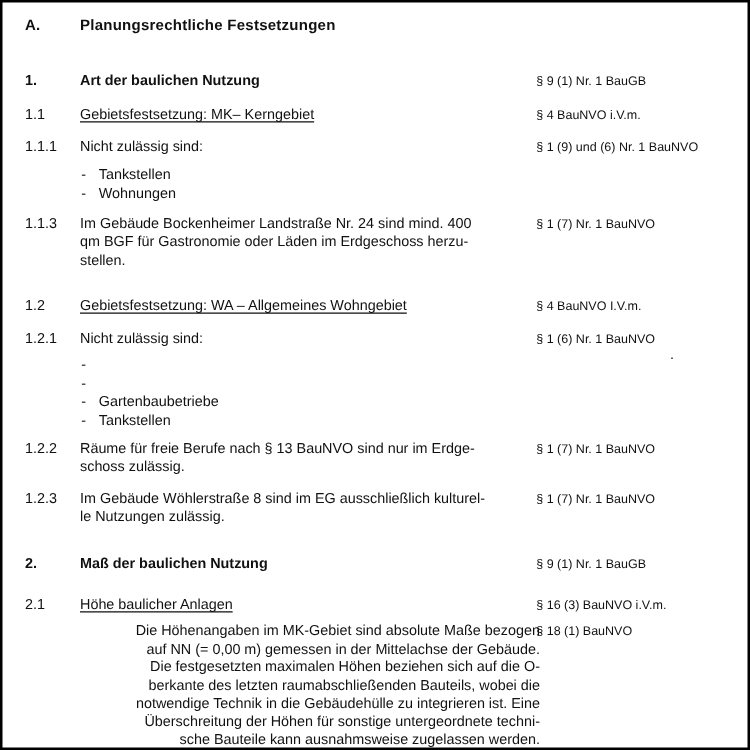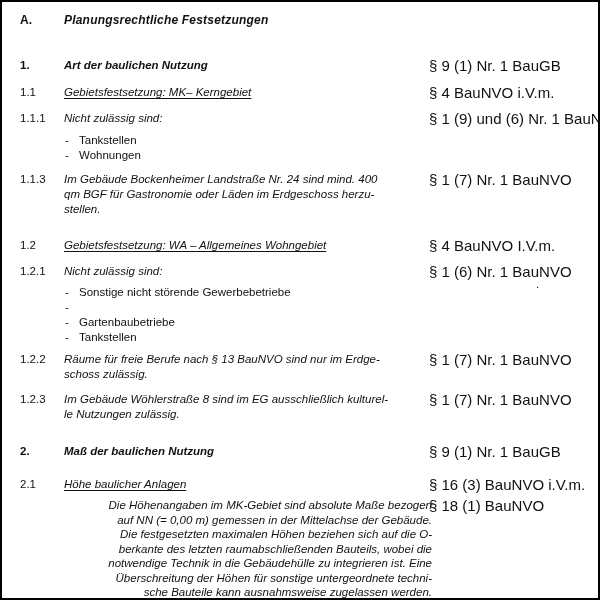--- a/index.html
+++ b/index.html
@@ -15,25 +15,24 @@
   }
   .row { position:absolute; left:0; right:0; }
   .num {
     position:absolute; left:18px; top:0;
     font-size:11.5px; line-height:15px; white-space:nowrap;
   }
   .body {
     position:absolute; left:62px; top:0; width:368px;
     font-size:11.5px; line-height:15px;
     white-space:pre-line;
-    font-style:italic;
   }
   .ref {
     position:absolute; left:427px; top:0; width:170px;
-    font-size:15px; line-height:15px; white-space:nowrap;
+    font-size:10px; line-height:15px; white-space:nowrap;
   }
   .bold { font-weight:bold; }
   .u { text-decoration:underline; text-underline-offset:2px; }
   .heading .num, .heading .body { font-size:12px; letter-spacing:0.2px; }
   .bullets { position:absolute; left:62px; width:368px; }
   .bullet { display:flex; font-size:11.5px; line-height:15px; }
   .bullet .dash { flex:0 0 14px; margin-left:1px; }
   .tight .body { line-height:14.5px;text-align:right; }
   .stray {
     position:absolute; left:534px; top:276px;
@@ -96,21 +95,20 @@
   <div class="row" style="top:262px">
     <span class="num">1.2.1</span>
     <span class="body">Nicht zulässig sind:</span>
     <span class="ref">§ 1 (6) Nr. 1 BauNVO</span>
   </div>
   <span class="stray">.</span>
 
   <div class="bullets" style="top:283px">
     <div class="bullet">
       <span class="dash">-</span>
-      <span>Sonstige nicht störende Gewerbebetriebe</span>
     </div>
     <div class="bullet">
       <span class="dash">-</span>
     </div>
     <div class="bullet">
       <span class="dash">-</span>
       <span>Gartenbaubetriebe</span>
     </div>
     <div class="bullet">
       <span class="dash">-</span>

